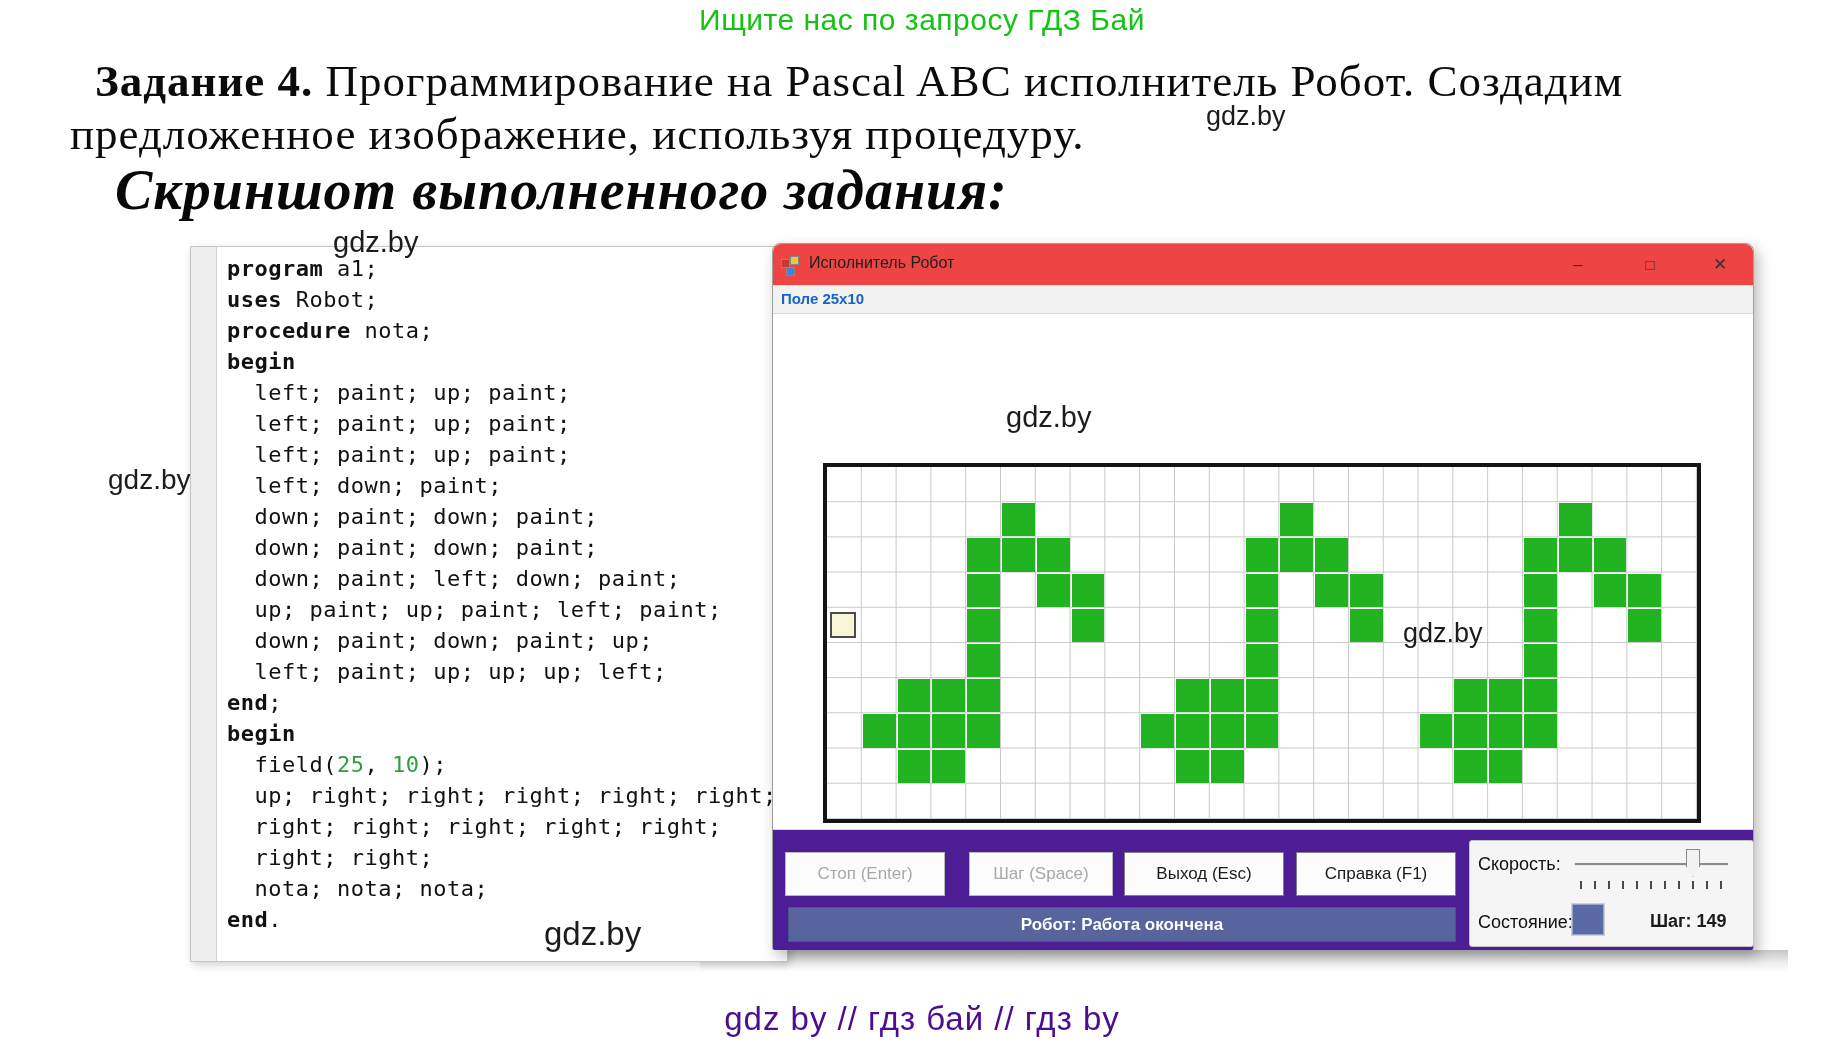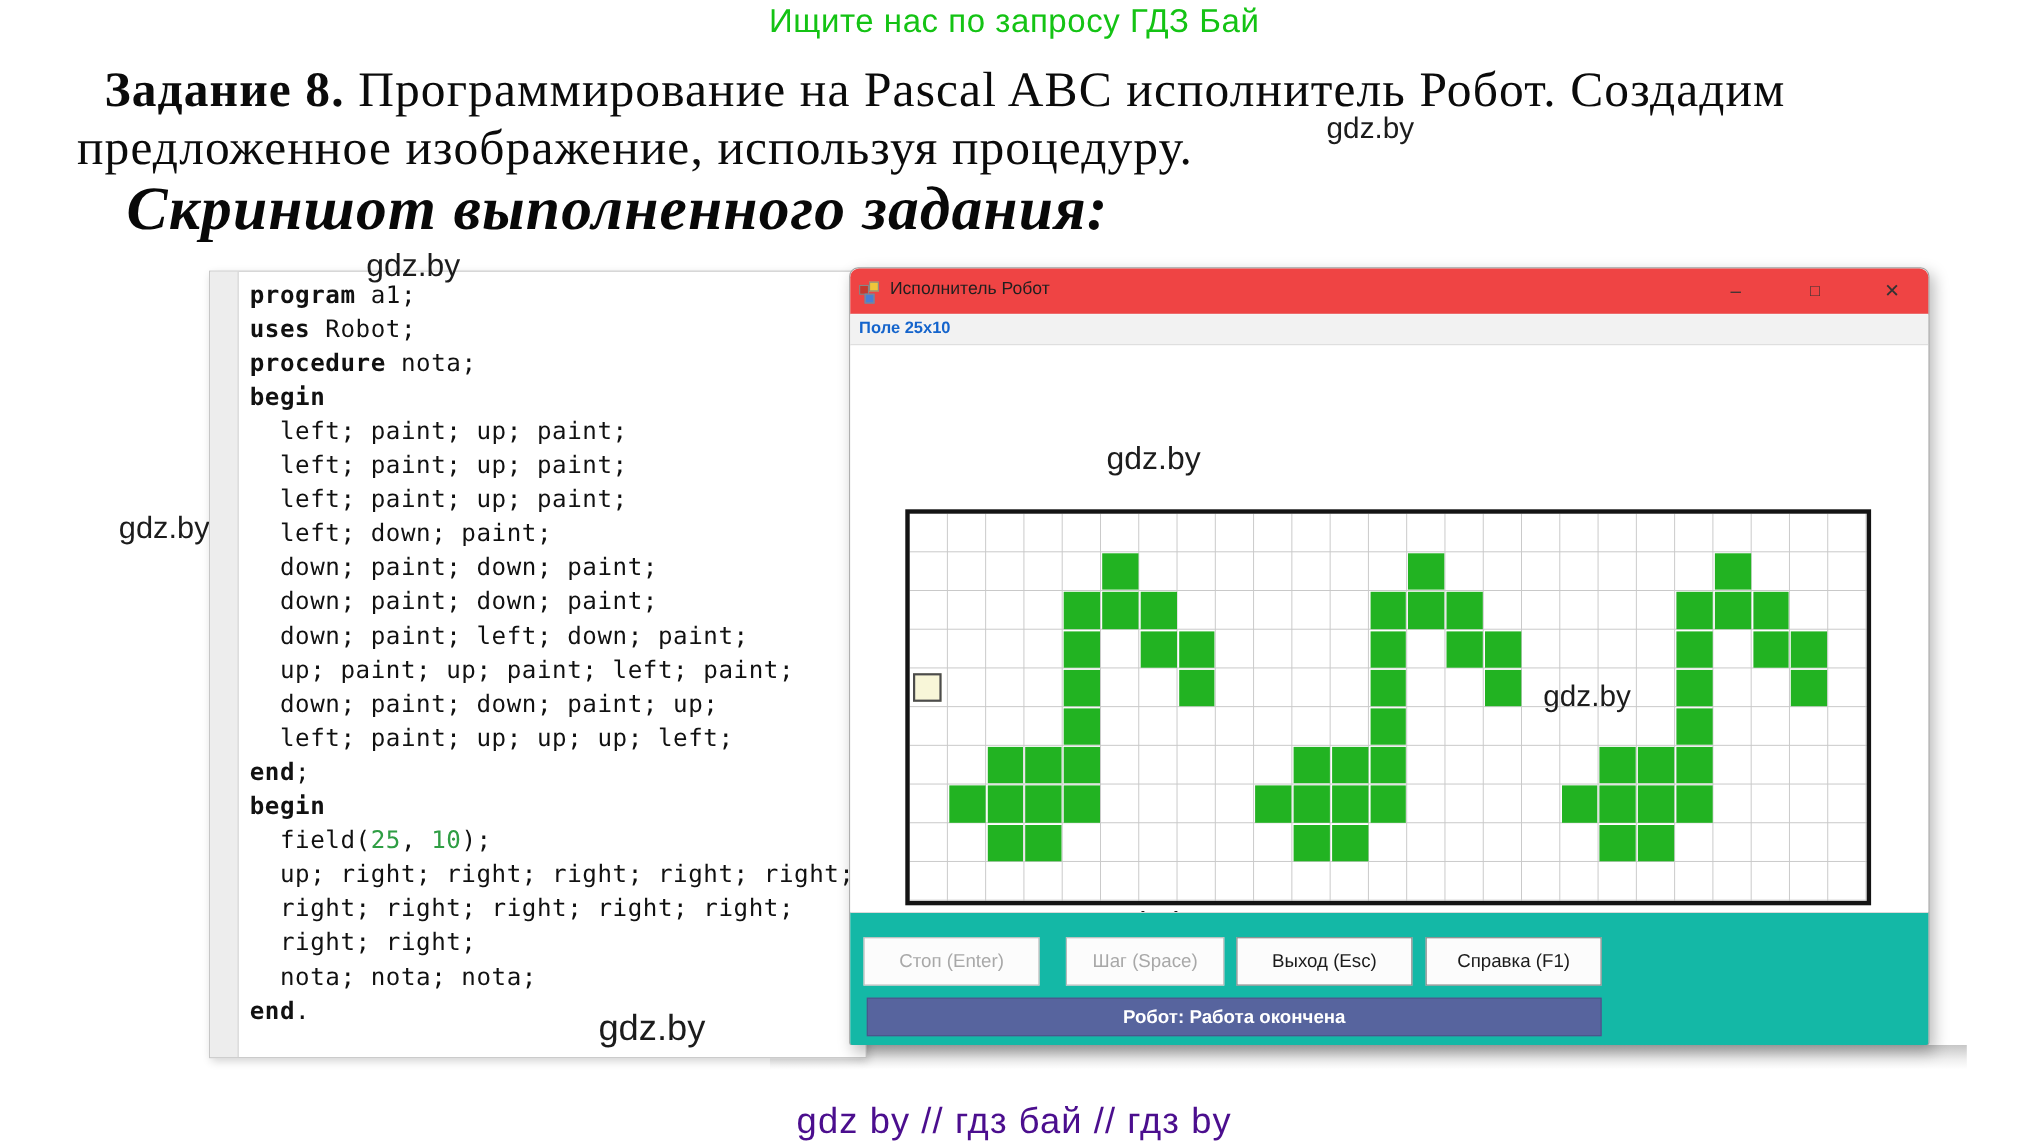--- a/index.html
+++ b/index.html
@@ -70,21 +70,21 @@
 
   .grid { left:50px; top:149px; width:878px; height:360px; background:#ffffff;
           border:4px solid #141414;
           background-image:linear-gradient(to right,#c9c9c9 1px,transparent 1px),
                            linear-gradient(to bottom,#c9c9c9 1px,transparent 1px);
           background-size:34.8px 35.2px; background-position:-1px -1px; }
   .cell { position:absolute; width:32.8px; height:33.2px; }
   .robot-cell { position:absolute; width:26px; height:26px; background:#f8f6d8;
                 border:2px solid #4c4c4c; }
 
-  .bottom-panel { left:0; top:585px; width:980px; height:121px; background:#14b8a6;
+  .bottom-panel { left:0; top:585px; width:980px; height:121px; background:#4c1d95;
                   border-top:1px solid #dadada; border-radius:0 0 2px 2px; }
   .rb-button { position:absolute; top:22px; height:44px; background:#fcfcfc;
                border:1px solid #7f7f7f; font-size:17px; text-align:center;
                line-height:42px; color:#1a1a1a; font-family:"Liberation Sans", sans-serif; }
   .rb-button.disabled { color:#a8a8a8; border-color:#b9b9b9; }
   .status-bar { left:15px; top:77px; width:668px; height:35px; background:#57649e;
                 border:1px solid #49558a; color:#ffffff; font-size:17px; font-weight:bold;
                 text-align:center; line-height:33px; white-space:nowrap; }
   .right-group { left:696px; top:10px; width:285px; height:107px; background:#f5f5f5;
                  border:1px solid #c2c2c2; border-radius:3px; }
@@ -102,21 +102,21 @@
                   white-space:nowrap; }
 
   .edge-strip { left:700px; top:950px; width:1088px; height:22px;
                 background:linear-gradient(#c6c6c6,#efefef 60%,#ffffff); z-index:0; }
 </style>
 </head>
 <body>
 
 <div class="abs promo-top">Ищите нас по запросу ГДЗ Бай</div>
 
-<div class="abs heading-line1"><b>Задание 8.</b><span> Программирование на Pascal ABC исполнитель Робот. Создадим</span></div>
+<div class="abs heading-line1"><b>Задание 4.</b><span> Программирование на Pascal ABC исполнитель Робот. Создадим</span></div>
 <div class="abs heading-line2">предложенное изображение, используя процедуру.</div>
 <div class="abs subheading">Скриншот выполненного задания:</div>
 
 <div class="abs wm wm-heading">gdz.by</div>
 <div class="abs wm wm-code-top" style="z-index:3;">gdz.by</div>
 <div class="abs wm wm-left-margin">gdz.by</div>
 
 <div class="abs edge-strip"></div>
 
 <div class="abs code-panel">
@@ -210,16 +210,37 @@
   </div>
 
   <div class="abs bottom-panel">
     <div id="rb-buttons">
         <div class="rb-button disabled" style="left: 12px; width: 160px;">Стоп (Enter)</div>
         <div class="rb-button disabled" style="left: 196px; width: 144px;">Шаг (Space)</div>
         <div class="rb-button" style="left: 351px; width: 160px;">Выход (Esc)</div>
         <div class="rb-button" style="left: 523px; width: 160px;">Справка (F1)</div>
       </div>
     <div class="abs status-bar">Робот: Работа окончена</div>
+    <div class="abs right-group">
+      <div class="abs speed-label">Скорость:</div>
+      <div class="abs slider-track"></div>
+      <div class="abs slider-thumb"></div>
+      <div id="slider-ticks">
+          <div class="tick" style="left: 110px;"></div>
+          <div class="tick" style="left: 124px;"></div>
+          <div class="tick" style="left: 138px;"></div>
+          <div class="tick" style="left: 152px;"></div>
+          <div class="tick" style="left: 166px;"></div>
+          <div class="tick" style="left: 180px;"></div>
+          <div class="tick" style="left: 194px;"></div>
+          <div class="tick" style="left: 208px;"></div>
+          <div class="tick" style="left: 222px;"></div>
+          <div class="tick" style="left: 236px;"></div>
+          <div class="tick" style="left: 250px;"></div>
+        </div>
+      <div class="abs state-label">Состояние:</div>
+      <div class="abs state-swatch"></div>
+      <div class="abs step-counter">Шаг: 149</div>
+    </div>
   </div>
 </div>
 
 <div class="abs promo-bottom">gdz by  //  гдз бай  //  гдз by</div>
 
 </body></html>

